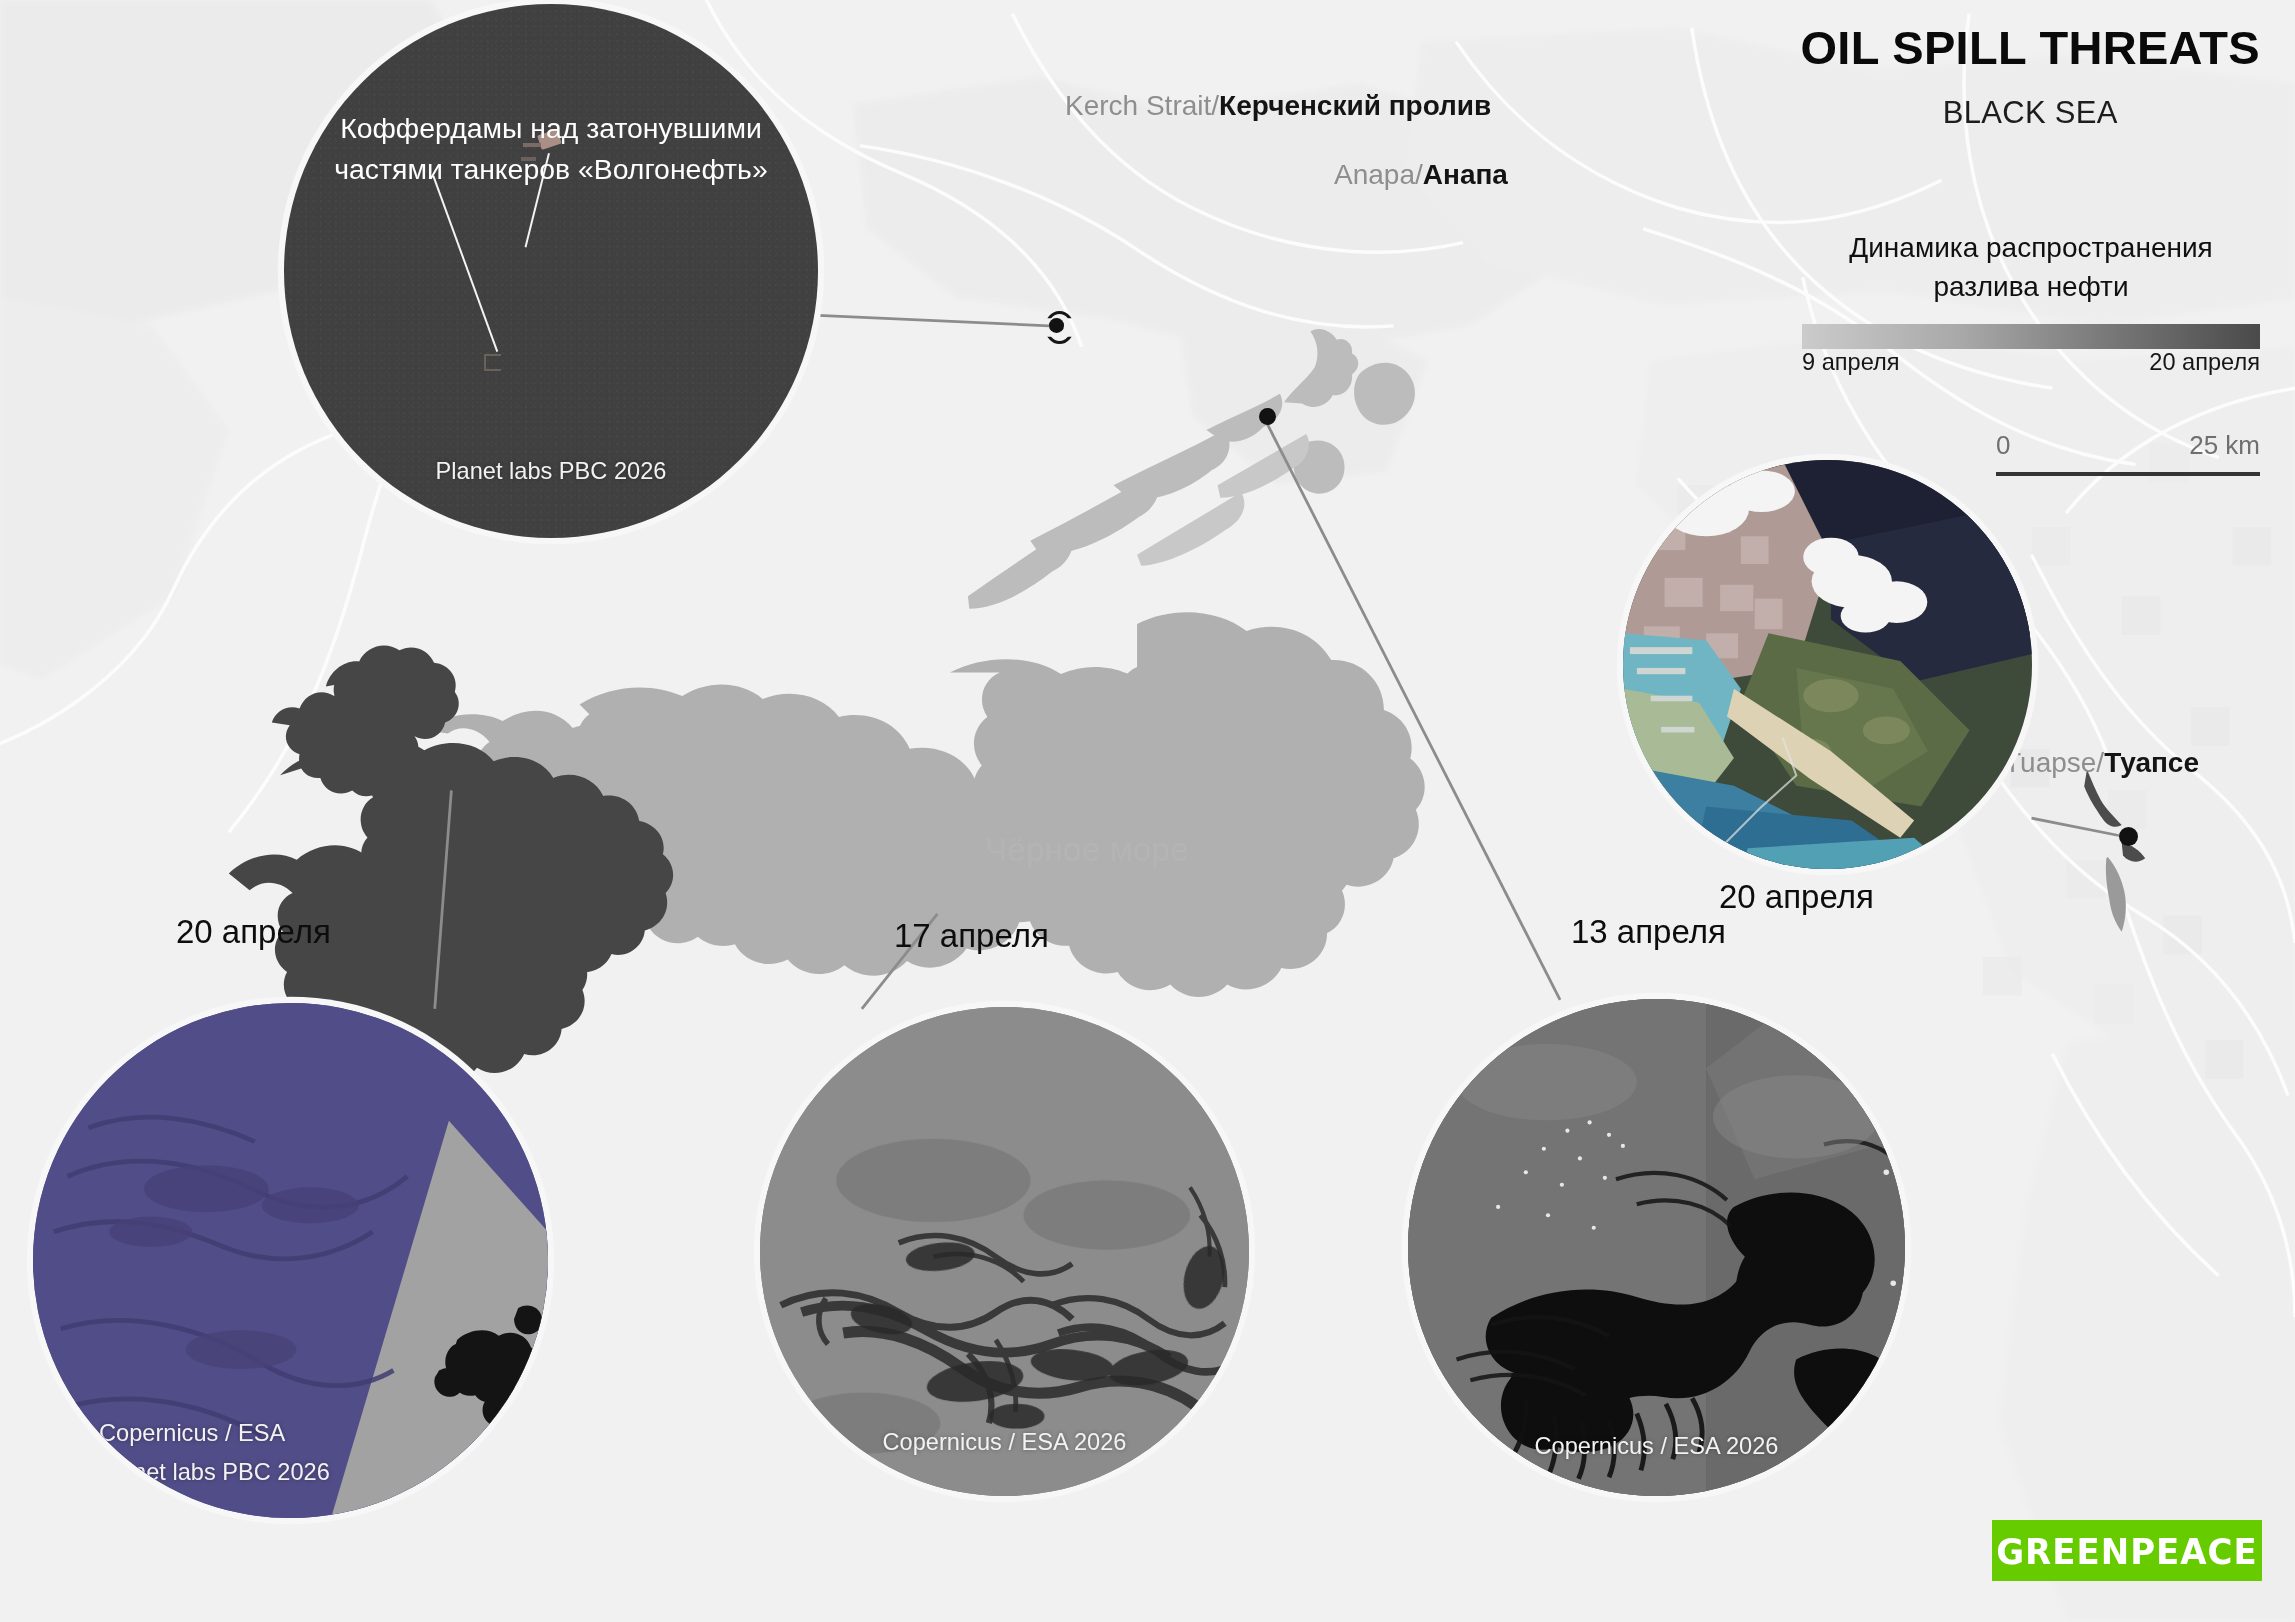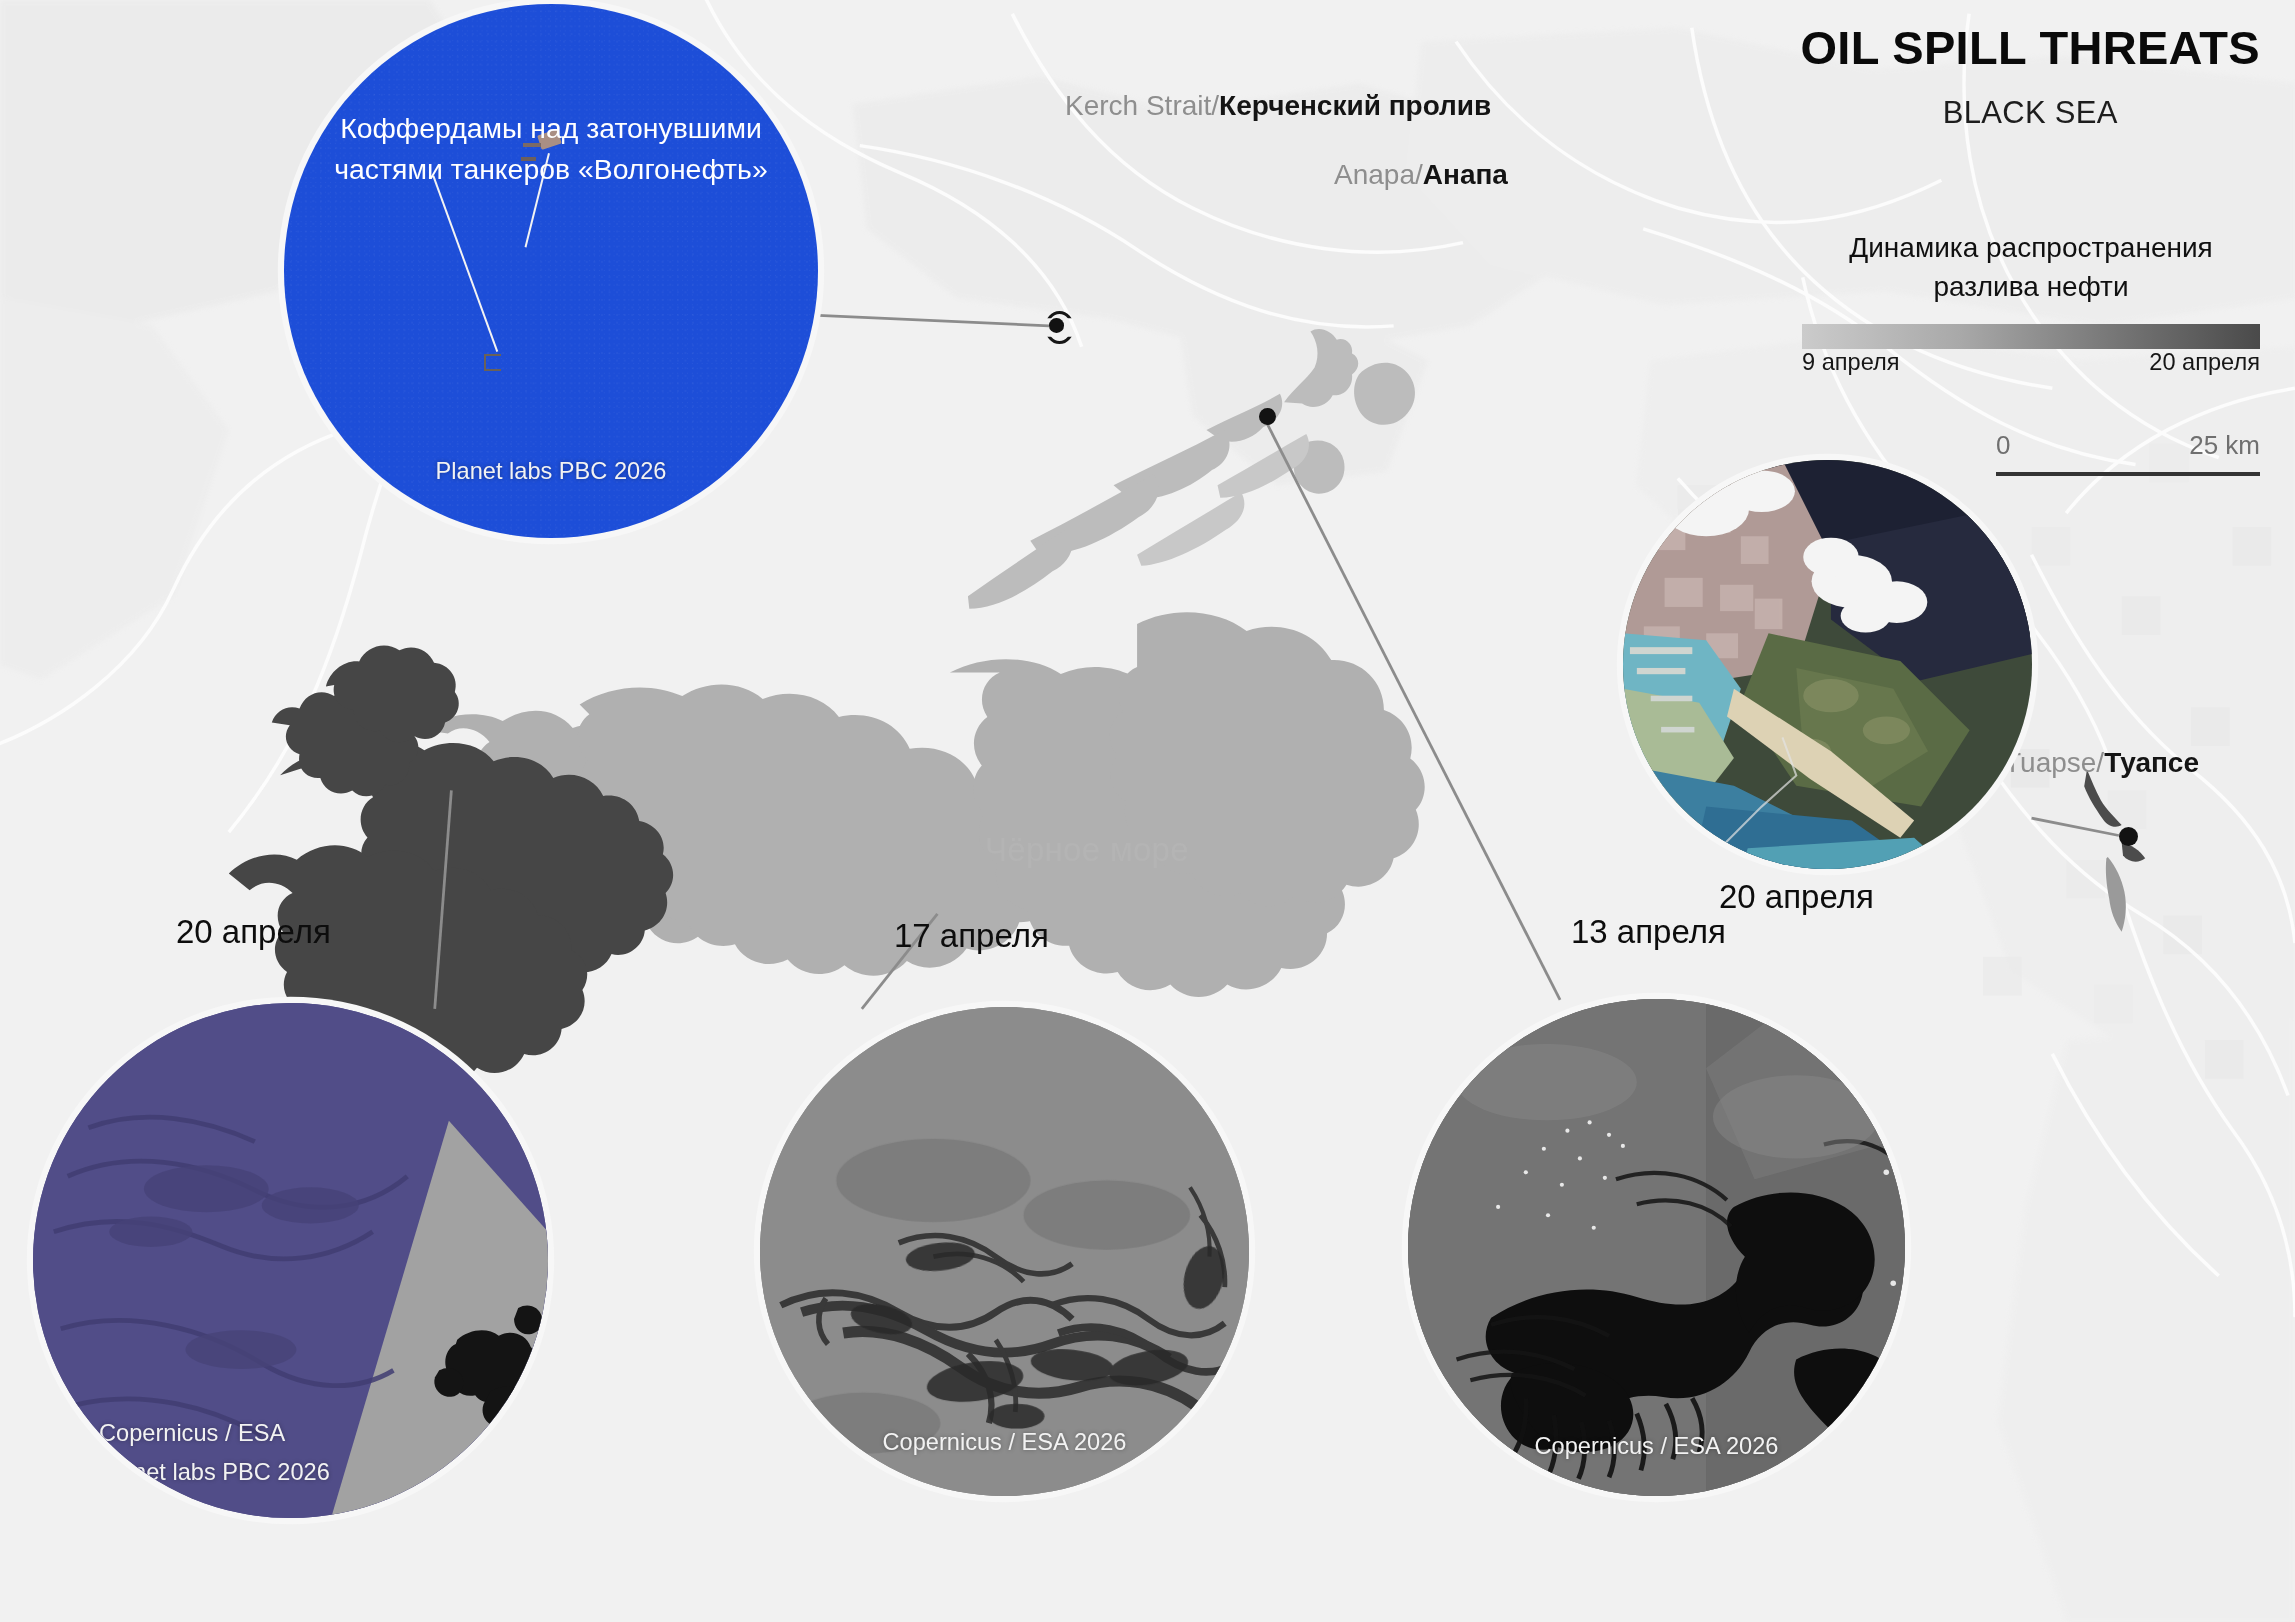--- a/index.html
+++ b/index.html
@@ -53,21 +53,21 @@
     color:#f2f2f2;font-size:23.6px;line-height:1.5;z-index:5;
     text-shadow:0 0 4.2px rgba(0,0,0,.35);
   }
 
   
   .circle-caption{
     position:absolute;z-index:70;color:#0d0d0d;font-size:33px;white-space:nowrap;
   }
 
   
-  #c-kerch{left:284px;top:4.2px;width:534px;height:534px;background:#1d4ed8;}
+  #c-kerch{left:284px;top:4.2px;width:534px;height:534px;background:#404040;}
   #c-kerch .noise{position:absolute;inset:0;
     background-image:
       radial-gradient(rgba(255,255,255,.05) 0.7px, transparent 0.7px),
       radial-gradient(rgba(255,255,255,.035) 0.7px, transparent 0.7px);
     background-size:4.9px 4.9px, 7.6px 7.6px;
     background-position:0 0, 2.8px 3.5px;}
   #c-kerch .title{
     position:absolute;left:29px;right:29px;top:104px;
     text-align:center;color:#fff;font-size:28.4px;line-height:1.42;font-weight:400;
   }
@@ -554,15 +554,18 @@
   </div>
 
   <div id="scalebar">
     <div class="nums">
       <span>0</span>
       <span>25 km</span>
     </div>
     <div class="rule"></div>
   </div>
 
+  <div id="gp">
+    <span class="w">GREENPEACE</span>
+  </div>
 
 </div>
 
 
 </body></html>

